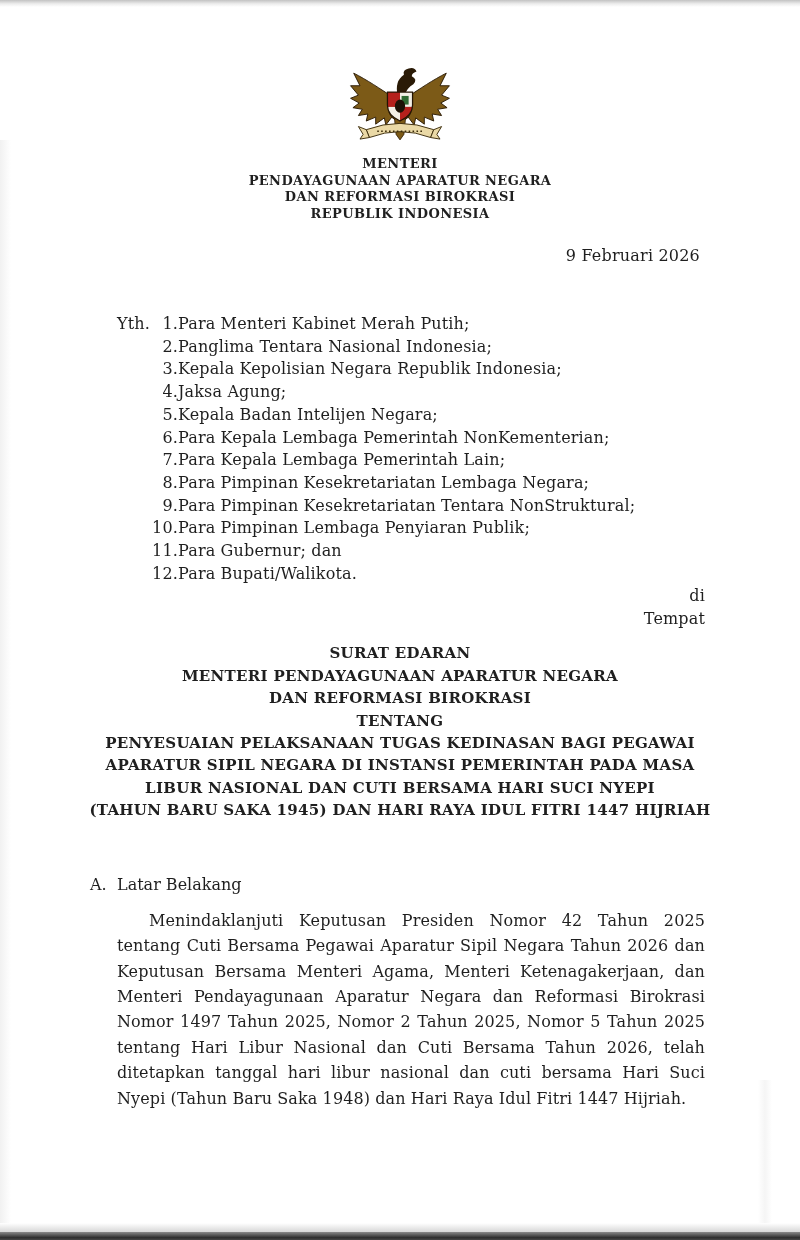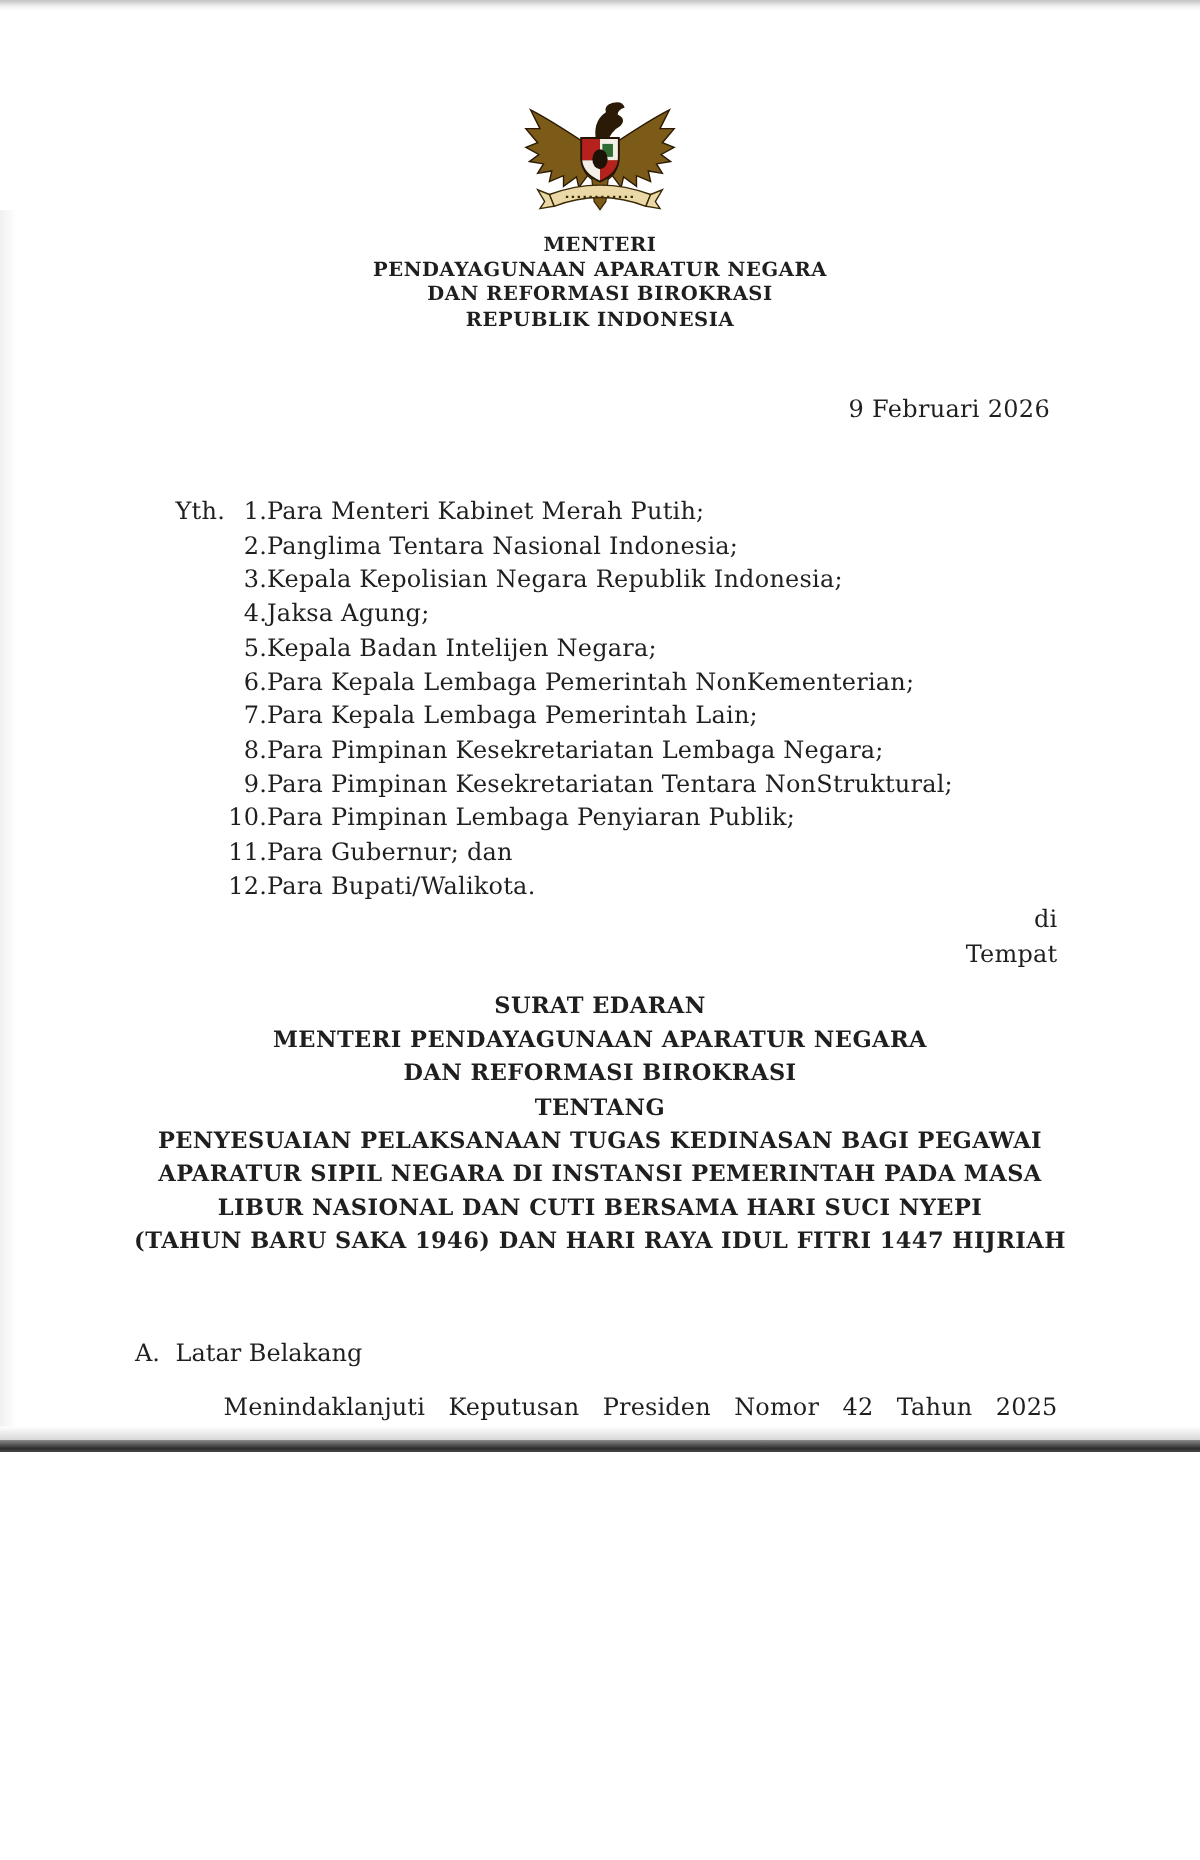--- a/index.html
+++ b/index.html
@@ -1,18 +1,18 @@
 <!DOCTYPE html>
 <html><head>
 <meta charset="utf-8">
 <style>
   html,body{margin:0;padding:0;background:#ffffff;}
   .page{
     position:relative;
-    width:800px;height:968px;
+    width:800px;height:1240px;
     background:#ffffff;
     font-family:"DejaVu Serif","Liberation Serif",serif;
     color:#1f1f1f;
     overflow:hidden;
   }
   
   .edge-top{position:absolute;top:0;left:0;right:0;height:7px;
     background:linear-gradient(to bottom,#c2c2c2,#ededed 55%,#ffffff);}
   .edge-left{position:absolute;left:0;top:140px;bottom:16px;width:11px;
     background:linear-gradient(to right,#f1f1f1,#ffffff);}
@@ -22,21 +22,21 @@
     background:linear-gradient(to bottom,#ffffff,#d7d7d7);}
   .edge-bottom-dark{position:absolute;left:0;right:0;bottom:0;height:8px;
     background:linear-gradient(to bottom,#8a8a8a,#2e2e2e 70%,#474747);}
 
   .emblem{margin:54px auto 0;width:102px;height:98px;}
   .emblem svg{display:block;width:102px;height:98px;}
 
   .letterhead{margin-top:4px;text-align:center;font-weight:bold;
     font-size:13px;line-height:16.5px;letter-spacing:.4px;}
 
-  .date-line{margin-top:41px;padding-right:100px;text-align:right;
+  .date-line{margin-top:24px;padding-right:100px;text-align:right;
     font-size:16px;letter-spacing:.2px;}
 
   .addressee{margin:48px 95px 0 90px;font-size:16px;letter-spacing:.15px;text-align:right;}
   .addr-row{display:flex;}
   .yth{width:60px;flex:0 0 60px;line-height:22.7px;}
   .addr-list{margin:0;padding:0;list-style:none;}
   .addr-list li{display:flex;line-height:22.7px;}
   .addr-num{flex:0 0 28px;}
   .place-lines div{line-height:22.5px;margin-left:28px;}
 
@@ -163,21 +163,21 @@
   </div>
 
   <div class="title-block">
     <div>SURAT EDARAN</div>
     <div>MENTERI PENDAYAGUNAAN APARATUR NEGARA</div>
     <div>DAN REFORMASI BIROKRASI</div>
     <div>TENTANG</div>
     <div>PENYESUAIAN PELAKSANAAN TUGAS KEDINASAN BAGI PEGAWAI</div>
     <div>APARATUR SIPIL NEGARA DI INSTANSI PEMERINTAH PADA MASA</div>
     <div>LIBUR NASIONAL DAN CUTI BERSAMA HARI SUCI NYEPI</div>
-    <div>(TAHUN BARU SAKA 1946) DAN HARI RAYA IDUL FITRI 1447 HIJRIAH</div>
+    <div>(TAHUN BARU SAKA 1945) DAN HARI RAYA IDUL FITRI 1447 HIJRIAH</div>
   </div>
 
   <section class="section-a">
     <div class="sec-head">
       <span class="sec-label">A.</span>
       <span>Latar Belakang</span>
     </div>
     <p class="sec-par">Menindaklanjuti Keputusan Presiden Nomor 42 Tahun 2025 tentang Cuti Bersama Pegawai Aparatur Sipil Negara Tahun 2026 dan Keputusan Bersama Menteri Agama, Menteri Ketenagakerjaan, dan Menteri Pendayagunaan Aparatur Negara dan Reformasi Birokrasi Nomor 1497 Tahun 2025, Nomor 2 Tahun 2025, Nomor 5 Tahun 2025 tentang Hari Libur Nasional dan Cuti Bersama Tahun 2026, telah ditetapkan tanggal hari libur nasional dan cuti bersama Hari Suci Nyepi (Tahun Baru Saka 1948) dan Hari Raya Idul Fitri 1447 Hijriah.</p>
   </section>
 </div>

